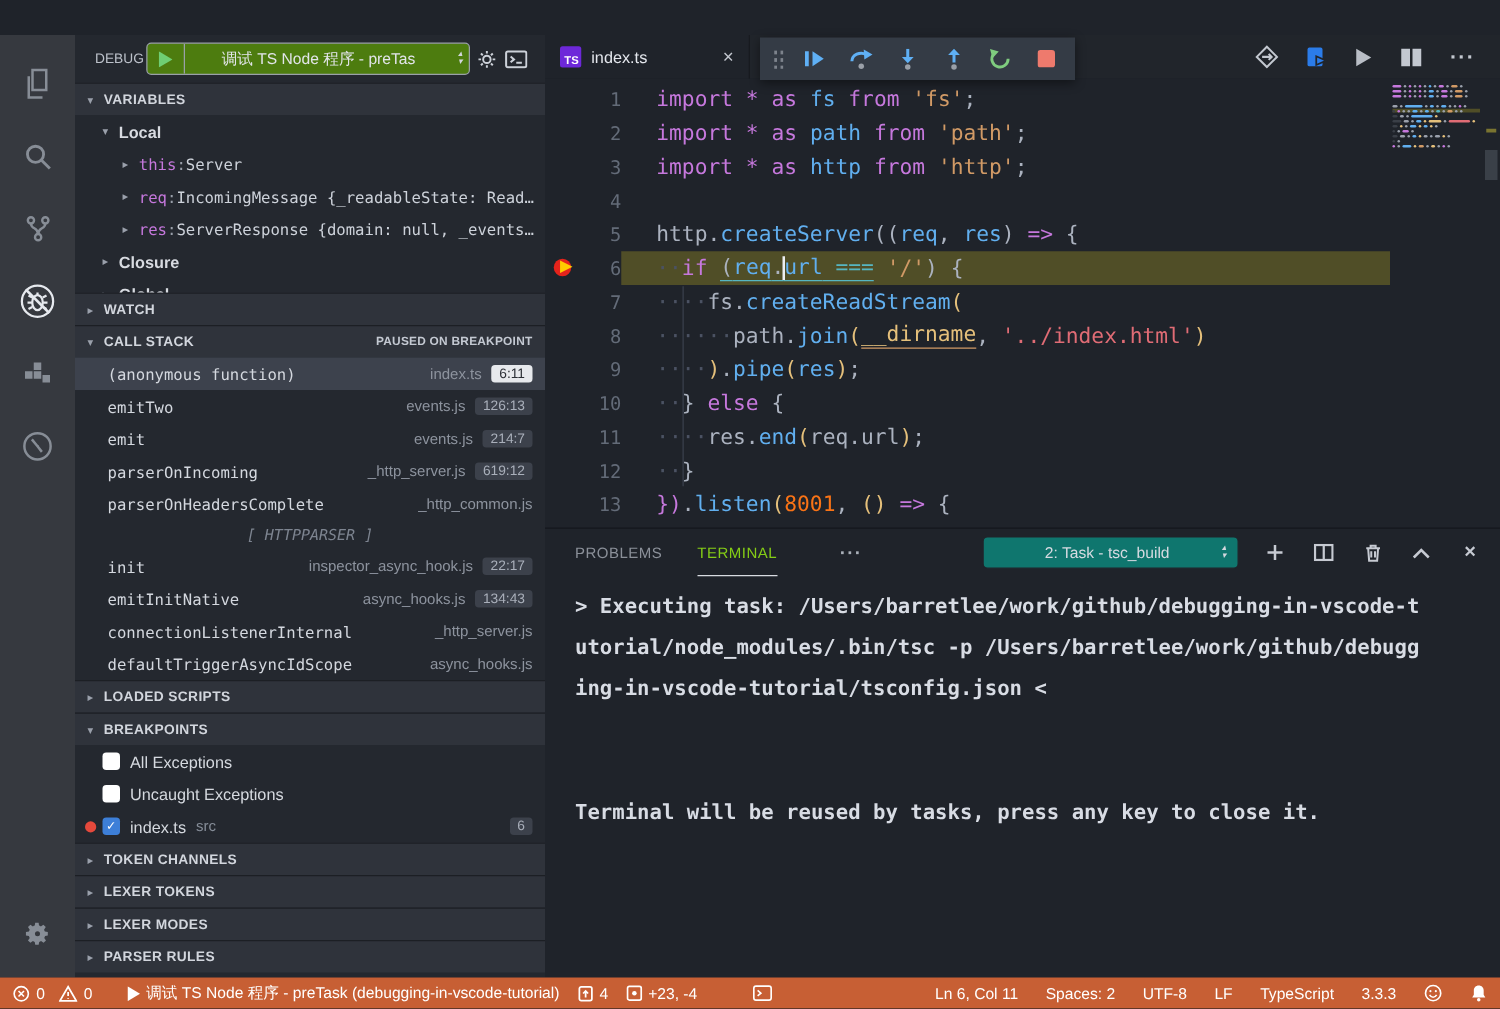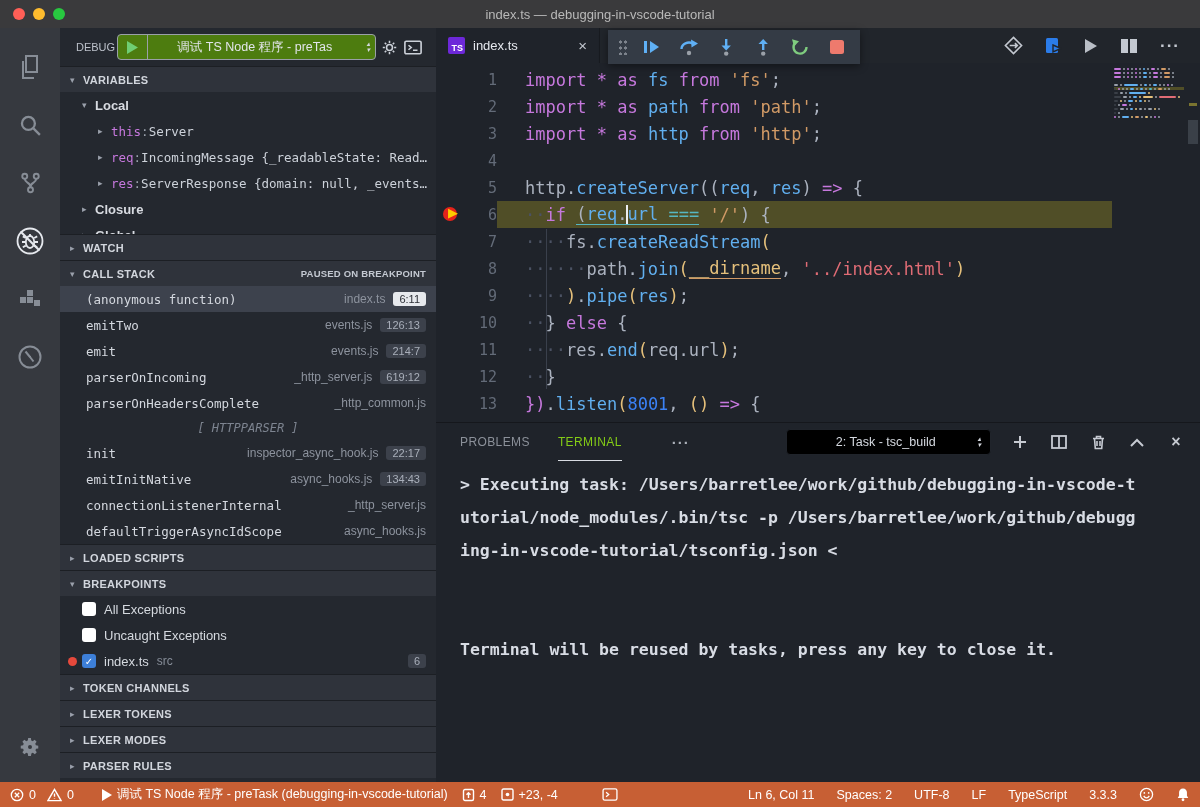--- a/index.html
+++ b/index.html
@@ -81,21 +81,21 @@
   .editor { position:absolute; left:436px; top:63px; right:0; height:359px; background:#1f232a; overflow:hidden; }
   .crow { display:flex; height:27px; align-items:center; }
   .gutter { width:61px; text-align:right; position:relative; flex:none; height:27px;
     display:flex; align-items:center; justify-content:flex-end; cursor:pointer; }
   .lnum { color:#636b78; font-family:"DejaVu Sans Mono",monospace; font-size:15px; }
   .ctext { flex:1; margin-right:88px; padding-left:28px; font-family:"DejaVu Sans Mono",monospace;
     font-size:17px; white-space:pre; color:#abb2bf; height:27px; display:flex; align-items:center; }
   .crow.current .ctext { background:#504e27; }
   .tok { white-space:pre; }
   .kw{color:#c678dd;} .fn{color:#61afef;} .vr{color:#61afef;} .pl{color:#abb2bf;}
-  .st{color:#d19a66;} .st2{color:#e06c75;} .nm{color:#3b82f6;} .op{color:#56b6c2;}
+  .st{color:#d19a66;} .st2{color:#e06c75;} .nm{color:#f97316;} .op{color:#56b6c2;}
   .py{color:#e5c07b;} .pp{color:#c678dd;} .ws{color:#4b5263;}
   .sp{color:#e5c07b; border-bottom:1px solid #d19a66;}
   .u{border-bottom:1px solid #56b6c2;}
   .cursor{display:inline-block;width:2px;height:19px;background:#eceef2;margin:0 -1px;vertical-align:middle;}
   .bp-wrap { position:absolute; left:7px; top:5px; width:18px; height:16px; }
   .bp-dot { position:absolute; left:0; top:1px; width:14px; height:14px; border-radius:50%; background:#e5231b; }
   .bp-arrow { position:absolute; left:5px; top:-1px; color:#ffcc00; font-size:13px; }
   .indent-guide { position:absolute; width:1px; background:#3a404c; }
   .minimap { position:absolute; right:16px; top:4px; width:70px; }
   .mrow { height:3px; margin-bottom:1px; display:flex; align-items:center; }
@@ -105,48 +105,40 @@
   .ruler-mark { position:absolute; right:3px; top:40px; width:8px; height:3px; background:#7a7430; }
   
   .panel { position:absolute; left:436px; top:422px; right:0; height:360px; background:#1f232a;
     border-top:1px solid #15171c; }
   .panel-top { height:38px; display:flex; align-items:center; padding:0 14px 0 24px;gap:22px; }
   .ptab { font-size:12px; letter-spacing:.4px; color:#8b9099; margin-right:28px; cursor:pointer;
     height:38px; display:flex; align-items:center; }
   .ptab.active { color:#84cc16; border-bottom:1px solid #d8dbe1; }
   .pmore { color:#aab0b9; font-size:15px; letter-spacing:1px; cursor:pointer; font-weight:bold; }
   .panel-right { margin-left:auto; display:flex; align-items:center; gap:19px; color:#c6cad2; }
-  .term-select { width:205px; height:26px; background:#000000; border:1px solid #20242b; border-radius:4px;
+  .term-select { width:205px; height:26px; background:#0f766e; border:1px solid #20242b; border-radius:4px;
     display:flex; align-items:center; padding:0 4px 0 12px; font-size:12.5px; color:#d6dae1; cursor:pointer; }
   .term-select .tsv { flex:1; text-align:center; }
   .picon { cursor:pointer; display:flex; align-items:center; justify-content:center; width:20px; height:20px; }
   .term-body { padding:14px 0 0 24px; font-family:"DejaVu Sans Mono",monospace; font-weight:bold;
     font-size:16.5px; color:#d8dce4; }
   .tline { height:33px; white-space:pre; }
   
   .statusbar { position:absolute; left:0; right:0; bottom:0; height:25px; background:#c75f34; color:#fff;
     display:flex; align-items:center; font-size:12.5px; padding:0 10px; }
   .sb-item { display:flex; align-items:center; gap:5px; margin-right:14px; cursor:pointer; white-space:nowrap; }
   .sb-spacer { flex:1; }
   .sb-item.r { margin-right:0; margin-left:22px; }
   svg { display:block; }
 </style>
 </head>
 <body>
 
 <div id="window">
 
-  <div class="titlebar">
-    <div class="lights">
-      <div class="light" style="background:#ff5f57"></div>
-      <div class="light" style="background:#febc2e"></div>
-      <div class="light" style="background:#28c840"></div>
-    </div>
-    <span>index.ts — debugging-in-vscode-tutorial</span>
-  </div>
 
   <div class="activitybar">
     <div id="ab-top">
         <div class="ab-icon">
           <svg width="24" height="26" viewBox="0 0 24 26" fill="none" stroke="currentColor" stroke-width="2">
             <path d="M8 2h11v16H8z"></path>
             <path d="M5 7v17h11"></path>
           </svg>
         </div>
         <div class="ab-icon">

